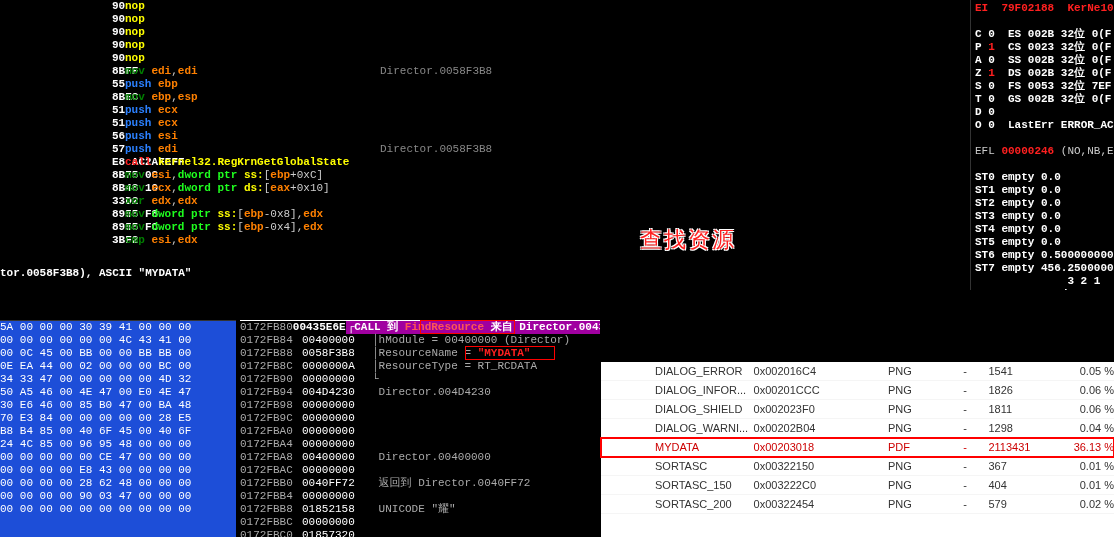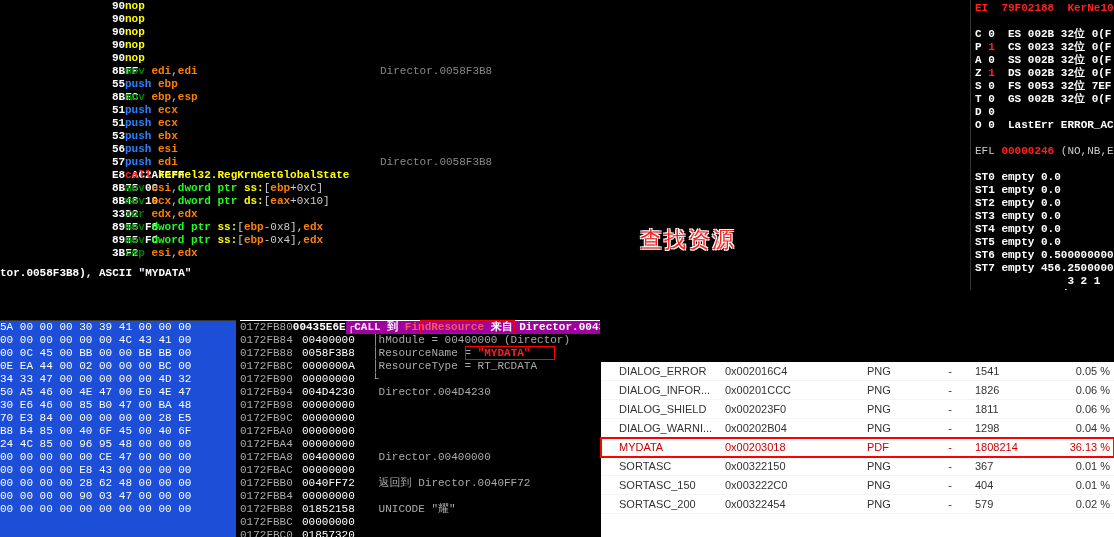--- a/index.html
+++ b/index.html
@@ -149,42 +149,41 @@
   display: flex;
   height: 19px;
   line-height: 19px;
   border-bottom: 1px solid #f5f5f5;
 }
 .res-row.highlighted {
   outline: 2px solid #ff0000;
   outline-offset: -1px;
   color: #c00;
 }
-.res-c1 { width: 124px; padding-left: 18px; }
+.res-c1 { width: 124px; padding-left: 18px; margin-left: 36px; }
 .res-c2 { width: 110px; }
 .res-c3 { width: 90px; padding-left: 32px; }
 .res-c4 { width: 50px; text-align: center; }
 .res-c5 { width: 80px; }
 .res-c6 { width: 55px; text-align: right; }
 </style>
 </head>
 <body>
 
 <div class="disasm-panel" id="disasm">
     <div class="disasm-line"><span class="col-opcode c-white">90</span><span class="col-instr"><span class="c-yellow">nop</span> </span><span class="col-comment c-gray"></span></div>
     <div class="disasm-line"><span class="col-opcode c-white">90</span><span class="col-instr"><span class="c-yellow">nop</span> </span><span class="col-comment c-gray"></span></div>
     <div class="disasm-line"><span class="col-opcode c-white">90</span><span class="col-instr"><span class="c-yellow">nop</span> </span><span class="col-comment c-gray"></span></div>
     <div class="disasm-line"><span class="col-opcode c-white">90</span><span class="col-instr"><span class="c-yellow">nop</span> </span><span class="col-comment c-gray"></span></div>
     <div class="disasm-line"><span class="col-opcode c-white">90</span><span class="col-instr"><span class="c-yellow">nop</span> </span><span class="col-comment c-gray"></span></div>
     <div class="disasm-line"><span class="col-opcode c-white">8BFF</span><span class="col-instr"><span class="c-dgreen">mov</span> <span class="c-orange">edi</span>,<span class="c-orange">edi</span></span><span class="col-comment c-gray">Director.0058F3B8</span></div>
     <div class="disasm-line"><span class="col-opcode c-white">55</span><span class="col-instr"><span class="c-cyan">push</span> <span class="c-orange">ebp</span></span><span class="col-comment c-gray"></span></div>
     <div class="disasm-line"><span class="col-opcode c-white">8BEC</span><span class="col-instr"><span class="c-dgreen">mov</span> <span class="c-orange">ebp</span>,<span class="c-orange">esp</span></span><span class="col-comment c-gray"></span></div>
     <div class="disasm-line"><span class="col-opcode c-white">51</span><span class="col-instr"><span class="c-cyan">push</span> <span class="c-orange">ecx</span></span><span class="col-comment c-gray"></span></div>
     <div class="disasm-line"><span class="col-opcode c-white">51</span><span class="col-instr"><span class="c-cyan">push</span> <span class="c-orange">ecx</span></span><span class="col-comment c-gray"></span></div>
-    <div class="disasm-line"><span class="col-opcode c-white">53</span><span class="col-instr"><span class="c-cyan">push</span> <span class="c-orange">ebx</span></span><span class="col-comment c-gray"></span></div>
     <div class="disasm-line"><span class="col-opcode c-white">56</span><span class="col-instr"><span class="c-cyan">push</span> <span class="c-orange">esi</span></span><span class="col-comment c-gray"></span></div>
     <div class="disasm-line"><span class="col-opcode c-white">57</span><span class="col-instr"><span class="c-cyan">push</span> <span class="c-orange">edi</span></span><span class="col-comment c-gray">Director.0058F3B8</span></div>
     <div class="disasm-line"><span class="col-opcode c-white">E8 AC2AFEFF</span><span class="col-instr"><span class="c-red">call</span> <span class="c-yellow">kernel32.RegKrnGetGlobalState</span></span><span class="col-comment c-gray"></span></div>
     <div class="disasm-line"><span class="col-opcode c-white">8B75 0C</span><span class="col-instr"><span class="c-dgreen">mov</span> <span class="c-orange">esi</span>,<span class="c-green">dword ptr</span> <span class="c-yellow">ss:</span>[<span class="c-orange">ebp</span>+0xC]</span><span class="col-comment c-gray"></span></div>
     <div class="disasm-line"><span class="col-opcode c-white">8B48 10</span><span class="col-instr"><span class="c-dgreen">mov</span> <span class="c-orange">ecx</span>,<span class="c-green">dword ptr</span> <span class="c-yellow">ds:</span>[<span class="c-orange">eax</span>+0x10]</span><span class="col-comment c-gray"></span></div>
     <div class="disasm-line"><span class="col-opcode c-white">33D2</span><span class="col-instr"><span class="c-dgreen">xor</span> <span class="c-orange">edx</span>,<span class="c-orange">edx</span></span><span class="col-comment c-gray"></span></div>
     <div class="disasm-line"><span class="col-opcode c-white">8955 F8</span><span class="col-instr"><span class="c-dgreen">mov</span> <span class="c-green">dword ptr</span> <span class="c-yellow">ss:</span>[<span class="c-orange">ebp</span>-0x8],<span class="c-orange">edx</span></span><span class="col-comment c-gray"></span></div>
     <div class="disasm-line"><span class="col-opcode c-white">8955 FC</span><span class="col-instr"><span class="c-dgreen">mov</span> <span class="c-green">dword ptr</span> <span class="c-yellow">ss:</span>[<span class="c-orange">ebp</span>-0x4],<span class="c-orange">edx</span></span><span class="col-comment c-gray"></span></div>
     <div class="disasm-line"><span class="col-opcode c-white">3BF2</span><span class="col-instr"><span class="c-dgreen">cmp</span> <span class="c-orange">esi</span>,<span class="c-orange">edx</span></span><span class="col-comment c-gray"></span></div>
   </div>
@@ -233,21 +232,21 @@
       <span class="res-c3">PNG</span>
       <span class="res-c4">-</span>
       <span class="res-c5">1298</span>
       <span class="res-c6">0.04 %</span>
     </div>
     <div class="res-row highlighted">
       <span class="res-c1">MYDATA</span>
       <span class="res-c2">0x00203018</span>
       <span class="res-c3">PDF</span>
       <span class="res-c4">-</span>
-      <span class="res-c5">1808214</span>
+      <span class="res-c5">2113431</span>
       <span class="res-c6">36.13 %</span>
     </div>
     <div class="res-row">
       <span class="res-c1">SORTASC</span>
       <span class="res-c2">0x00322150</span>
       <span class="res-c3">PNG</span>
       <span class="res-c4">-</span>
       <span class="res-c5">367</span>
       <span class="res-c6">0.01 %</span>
     </div>

